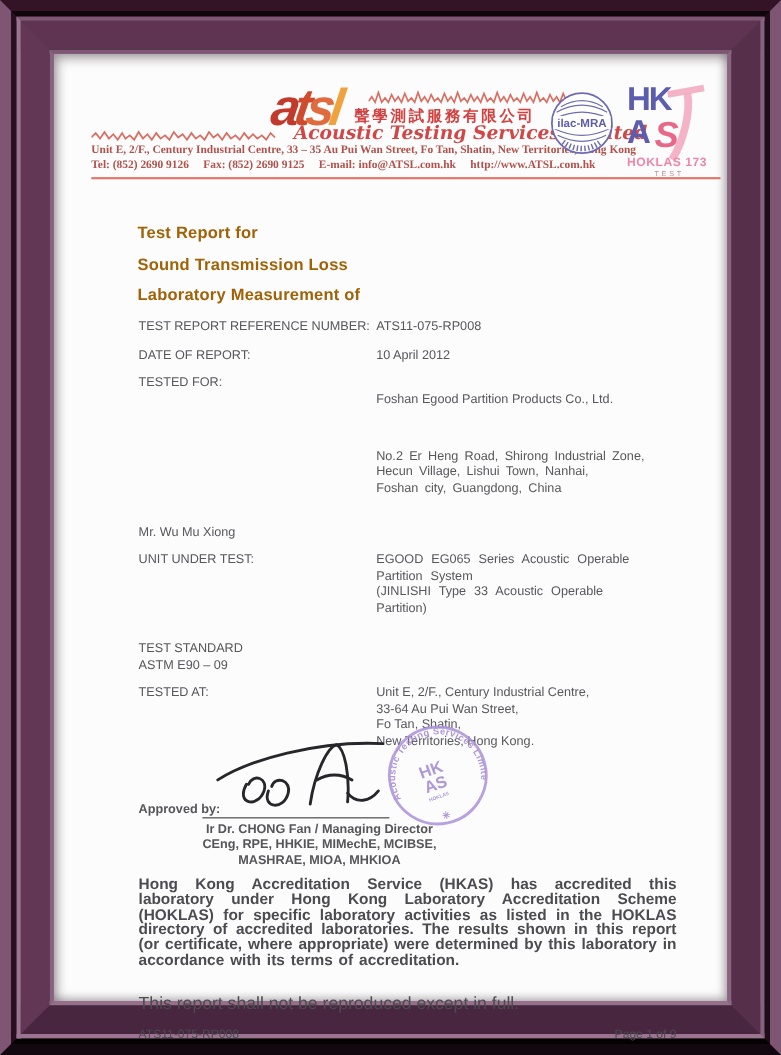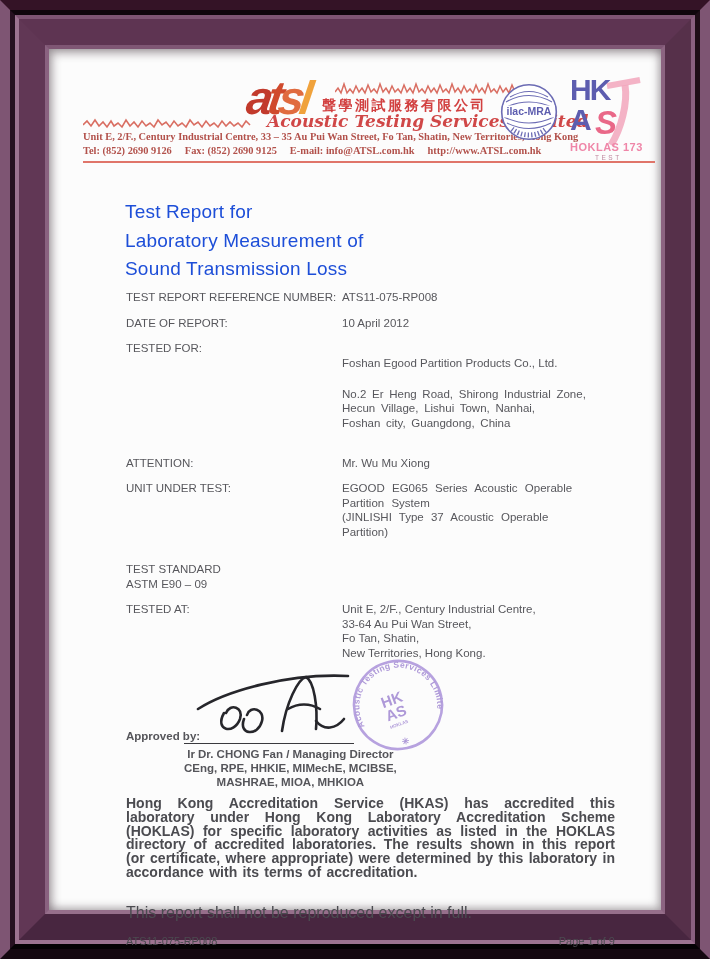--- a/index.html
+++ b/index.html
@@ -37,30 +37,30 @@
       font-style:italic;font-weight:bold;font-size:17px;color:#d04747;white-space:nowrap;}
   .addr{position:absolute;left:4px;font-family:"Liberation Serif",serif;font-weight:bold;
       font-size:10.4px;color:#b2514b;white-space:pre;}
   .addr1{top:58px;}
   .addr2{top:72px;}
   .red-rule{position:absolute;left:4px;right:2px;top:88px;border-top:2.5px solid #e0756a;}
   .ilac{position:absolute;left:421px;top:10px;}
   .hkas{position:absolute;left:490px;top:0px;}
 
   
-  .title{position:absolute;left:76px;top:149px;font-size:19px;line-height:28.5px;
-      font-weight:normal;color:#1d4ed8;letter-spacing:.2px;}
+  .title{position:absolute;left:76px;top:149px;font-size:15px;line-height:28.5px;
+      font-weight:bold;color:#a16207;letter-spacing:.2px;}
 
   
   .fields{position:absolute;left:77px;top:241px;width:488px;
       font-size:11.5px;line-height:14.5px;font-weight:normal;color:#57575c;}
   .frow{display:flex;margin-bottom:11px;}
   .flabel{width:216px;flex:none;}
   .fvalue{flex:1;white-space:pre-line;}
-  .fvalue .v2{margin-top:2px;word-spacing:2.5px;}
+  .fvalue .v2{margin-top:23px;word-spacing:2.5px;}
   .ws-wide{word-spacing:4px;}
   .gap-lg{margin-top:23px;flex-direction:column;}
 
   
   .approval{position:absolute;left:77px;top:610px;width:440px;height:140px;
       font-size:11.5px;line-height:14px;font-weight:bold;color:#55555a;}
   .approved-label{position:absolute;left:0;top:70px;}
   .sig-svg{position:absolute;left:66px;top:8px;}
   .sig-line{position:absolute;left:58px;top:84px;width:170px;border-top:1.8px solid #3a3a3e;}
   .sig-names{position:absolute;left:58px;top:88px;white-space:pre-line;text-align:center;}
@@ -120,22 +120,22 @@
           <text x="1" y="27" font-family="Liberation Sans,sans-serif" font-size="30" font-weight="900" letter-spacing="-2" fill="#5d5daf">HK</text>
           <text x="1" y="57" font-family="Liberation Sans,sans-serif" font-size="30" font-weight="900" fill="#5d5daf">A</text>
           <text x="26" y="61" font-family="Liberation Sans,sans-serif" font-size="33" font-weight="900" font-style="italic" fill="#e8587c" opacity=".9">S</text>
           <text x="1" y="78" font-family="Liberation Sans,sans-serif" font-size="11" font-weight="900" letter-spacing=".5" fill="#ef86a8">HOKLAS 173</text>
           <text x="26" y="87" font-family="Liberation Sans,sans-serif" font-size="6.5" letter-spacing="2.5" fill="#c08aa0">TEST</text>
         </svg>
       </div>
 
       <div class="title">
         <div>Test Report for</div>
+        <div>Sound Transmission Loss</div>
         <div>Laboratory Measurement of</div>
-        <div>Sound Transmission Loss</div>
       </div>
 
       <div class="fields">
         <div class="frow">
           <div class="flabel">TEST REPORT REFERENCE NUMBER:</div>
           <div class="fvalue">ATS11-075-RP008</div>
         </div>
         <div class="frow">
           <div class="flabel">DATE OF REPORT:</div>
           <div class="fvalue">10 April 2012</div>
@@ -143,28 +143,27 @@
         <div class="frow">
           <div class="flabel">TESTED FOR:</div>
           <div class="fvalue">
             <div>Foshan Egood Partition Products Co., Ltd.</div>
             <div class="v2">No.2 Er Heng Road, Shirong Industrial Zone,
 Hecun Village, Lishui Town, Nanhai,
 Foshan city, Guangdong, China</div>
           </div>
         </div>
         <div class="frow">
-          <div class="flabel">ATTENTION:</div>
           <div class="fvalue">Mr. Wu Mu Xiong</div>
         </div>
         <div class="frow">
           <div class="flabel">UNIT UNDER TEST:</div>
           <div class="fvalue ws-wide">EGOOD EG065 Series Acoustic Operable
 Partition System
-(JINLISHI Type 37 Acoustic Operable
+(JINLISHI Type 33 Acoustic Operable
 Partition)</div>
         </div>
         <div class="frow gap-lg">
           <div class="flabel">TEST STANDARD</div>
           <div class="fvalue">ASTM E90 – 09</div>
         </div>
         <div class="frow">
           <div class="flabel">TESTED AT:</div>
           <div class="fvalue">Unit E, 2/F., Century Industrial Centre,
 33-64 Au Pui Wan Street,

